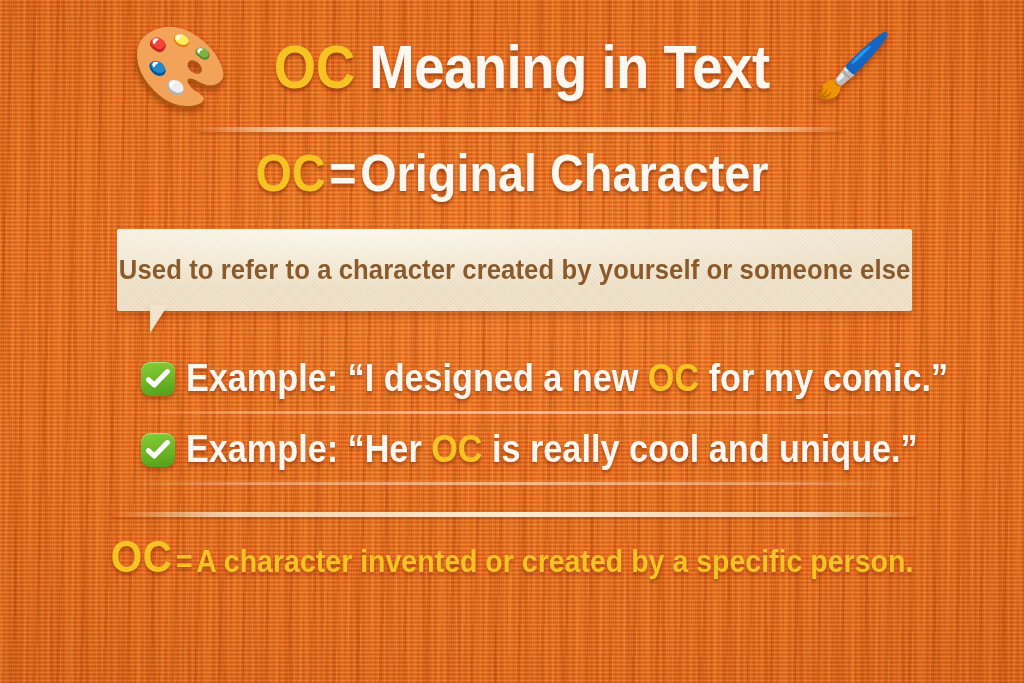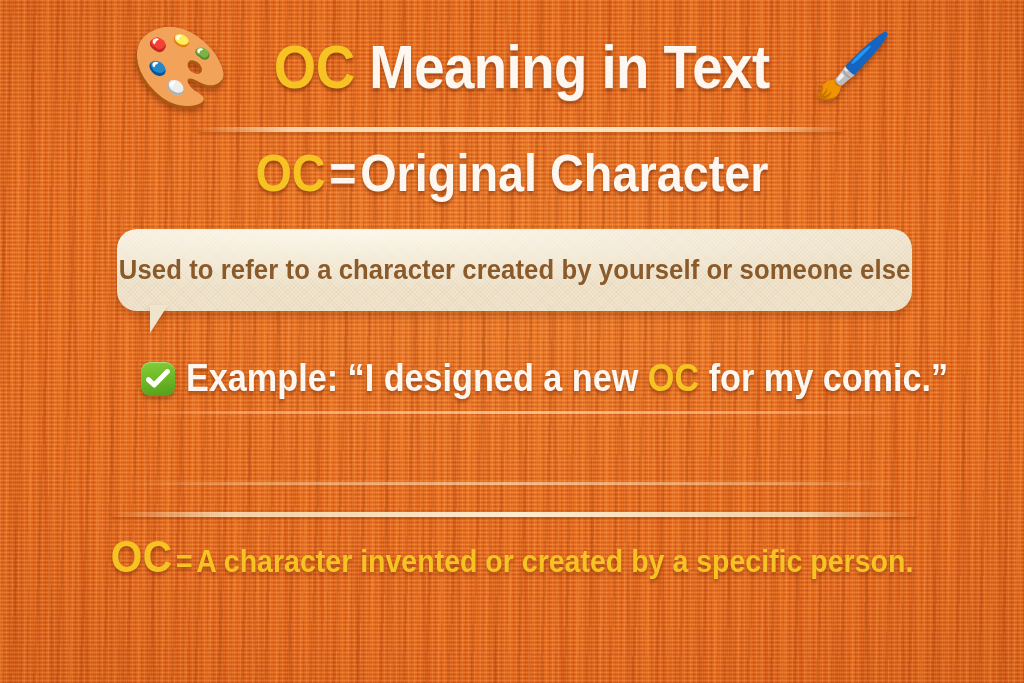--- a/index.html
+++ b/index.html
@@ -157,21 +157,21 @@
   
   .bubble {
     position:absolute;
     top:229px; left:117px;
     width:795px; height:82px;
     background:#f0e4cd;
     background-image:
       radial-gradient(140% 120% at 30% 0%, rgba(255,252,242,0.85) 0%, rgba(255,250,236,0) 60%),
       repeating-linear-gradient(45deg, rgba(190,165,125,0.10) 0 1px, rgba(0,0,0,0) 1px 3px),
       repeating-linear-gradient(-45deg, rgba(190,165,125,0.08) 0 1px, rgba(0,0,0,0) 1px 3px);
-    border-radius:20px;
+    border-radius:2px;
     box-shadow:0 5px 8px rgba(110,36,0,0.30);
     display:flex; align-items:center; justify-content:center;
   }
   .bubble-text {
     font-family:"Liberation Sans Narrow","Liberation Sans", sans-serif;
     font-weight:700;
     font-size:27px;
     letter-spacing:0.1px;
     white-space:nowrap;
     color:#8a5a2b;
@@ -265,20 +265,28 @@
       <span class="check-badge">
         <svg width="24" height="20" viewBox="0 0 24 20" aria-hidden="true">
           <path d="M2.4 10.6 L8.2 16.0 L21.4 2.6" fill="none" stroke="#ffffff" stroke-width="5" stroke-linecap="round" stroke-linejoin="round"></path>
         </svg>
       </span>
       <span class="example-text"><span>Example:</span><span> “I designed a new </span><span class="oc">OC</span><span> for my comic.”</span></span>
     </div>
 
     <div class="divider faint" id="divider-ex1"></div>
 
+    <div class="example-row" id="example-row-1">
+      <span class="check-badge">
+        <svg width="24" height="20" viewBox="0 0 24 20" aria-hidden="true">
+          <path d="M2.4 10.6 L8.2 16.0 L21.4 2.6" fill="none" stroke="#ffffff" stroke-width="5" stroke-linecap="round" stroke-linejoin="round"></path>
+        </svg>
+      </span>
+      <span class="example-text"><span>Example:</span><span> “Her </span><span class="oc">OC</span><span> is really cool and unique.”</span></span>
+    </div>
 
     <div class="divider faint" id="divider-ex2"></div>
     <div class="divider strong" id="divider-bottom"></div>
 
     <div class="summary"><span class="oc">OC</span><span class="eq">=</span><span class="rest">A character invented or created by a specific person.</span></div>
 
   </div>
 </div>
 
 </body></html>

